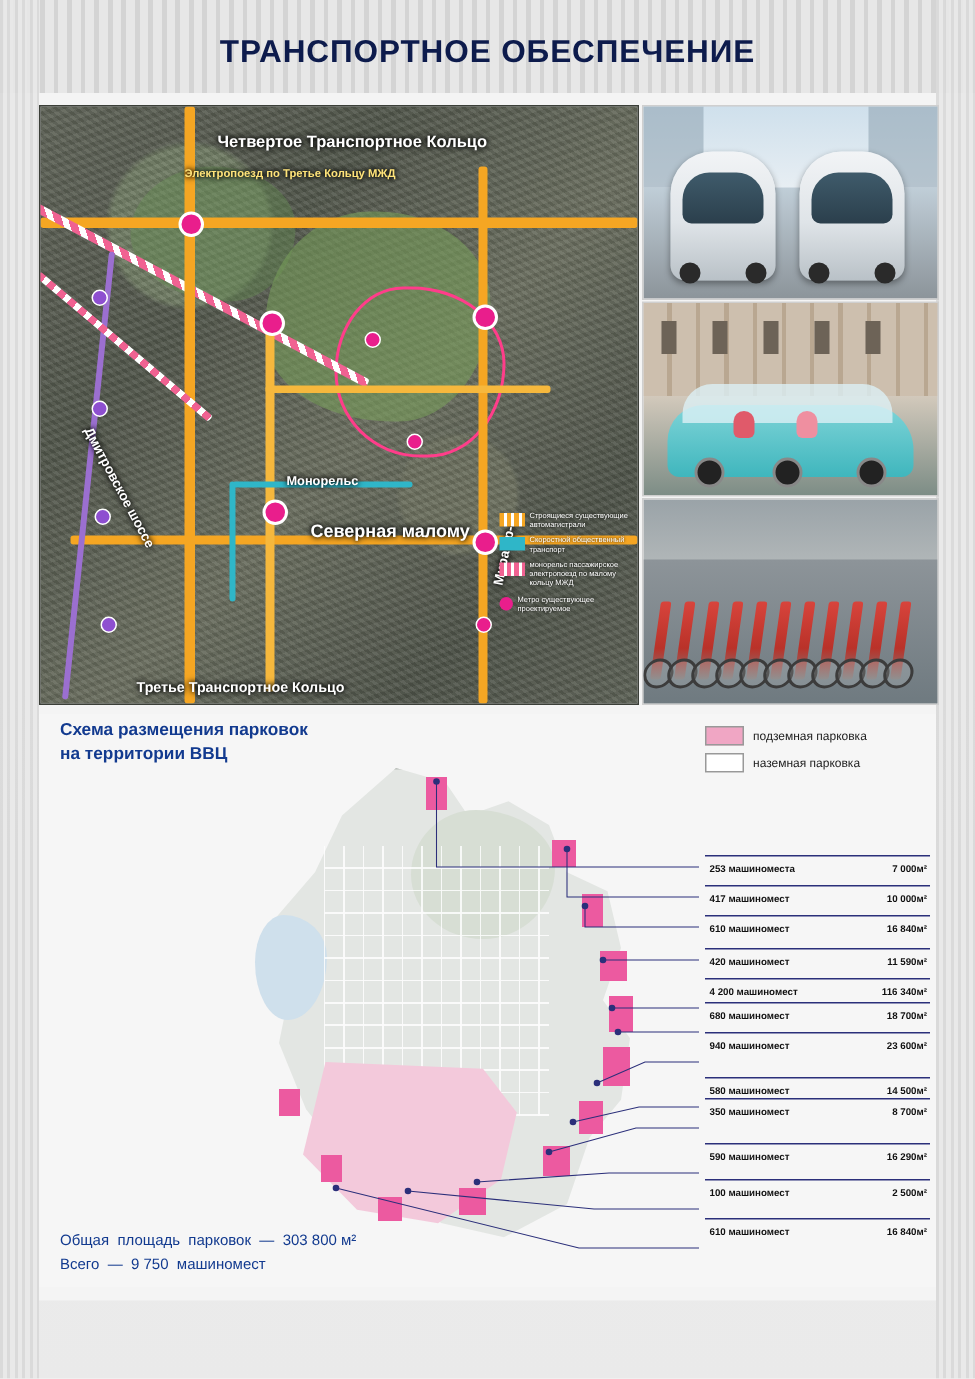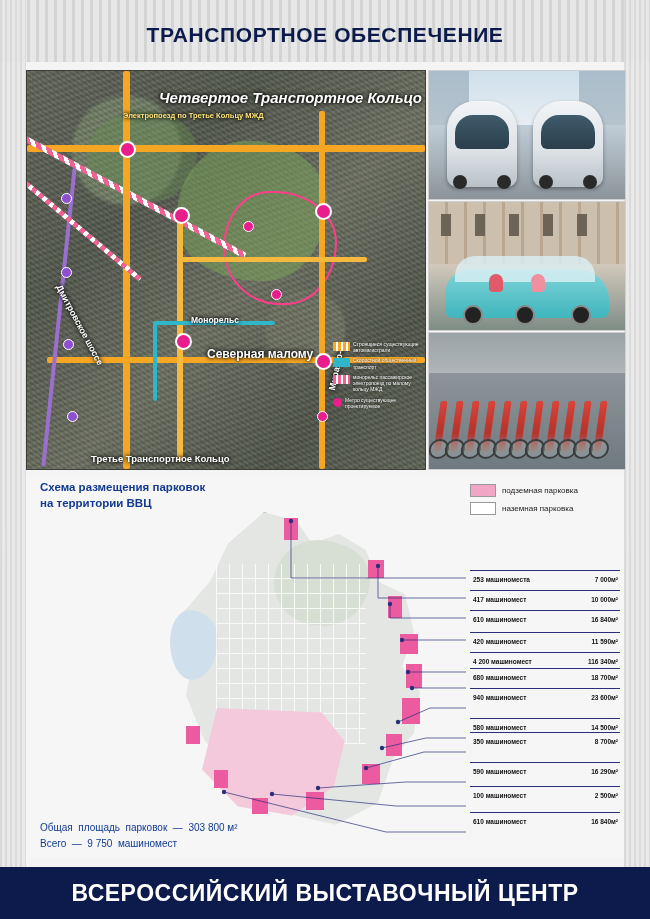--- a/index.html
+++ b/index.html
@@ -314,21 +314,21 @@
         <div class="node" style="left:288px;top:132px;"></div>
         <div class="node" style="left:288px;top:282px;"></div>
         <div class="node sm violet" style="left:34px;top:122px;"></div>
         <div class="node sm violet" style="left:34px;top:196px;"></div>
         <div class="node sm violet" style="left:36px;top:268px;"></div>
         <div class="node sm violet" style="left:40px;top:340px;"></div>
         <div class="node sm" style="left:216px;top:150px;"></div>
         <div class="node sm" style="left:244px;top:218px;"></div>
         <div class="node sm" style="left:290px;top:340px;"></div>
 
-        <div class="map-label" style="left:132px;top:18px;font-size:15px;color:#fff;font-style:italic;">Четвертое Транспортное Кольцо</div>
+        <div class="map-label" style="left:118px;top:18px;font-size:11px;color:#fff;">Четвертое Транспортное Кольцо</div>
         <div class="map-label" style="left:96px;top:40px;font-size:7.5px;color:#ffe47a;">Электропоезд по Третье Кольцу МЖД</div>
         <div class="map-label" style="left:164px;top:244px;font-size:8.5px;">Монорельс</div>
         <div class="map-label" style="left:180px;top:276px;font-size:12px;">Северная малому</div>
         <div class="map-label" style="left:36px;top:212px;font-size:9px;transform:rotate(62deg);transform-origin:left top;">Дмитровское шоссе</div>
         <div class="map-label" style="left:300px;top:318px;font-size:9px;transform:rotate(-78deg);transform-origin:left top;">Мира пр-т</div>
         <div class="map-label" style="left:64px;top:382px;font-size:9.5px;">Третье Транспортное Кольцо</div>
 
         <div class="legend-box">
           <div class="legend-row">
             <span class="legend-swatch sw-orange"></span>
@@ -546,16 +546,13 @@
       </div>
 
       <div class="totals">
         <div>Общая  площадь  парковок  —  303 800 м²</div>
         <div>Всего  —  9 750  машиномест</div>
       </div>
 
     </div>
   </div>
 
-  <div class="footer">
-    <h2>ВСЕРОССИЙСКИЙ ВЫСТАВОЧНЫЙ ЦЕНТР</h2>
-  </div>
 </div>
 
 </body></html>

